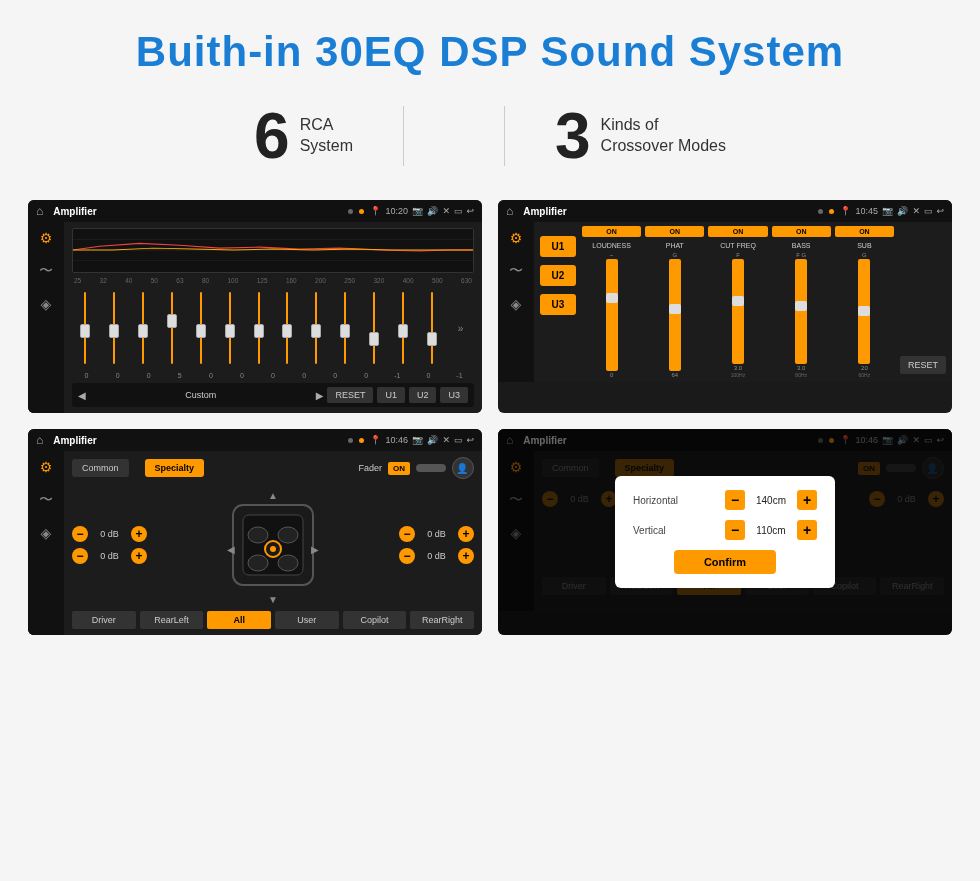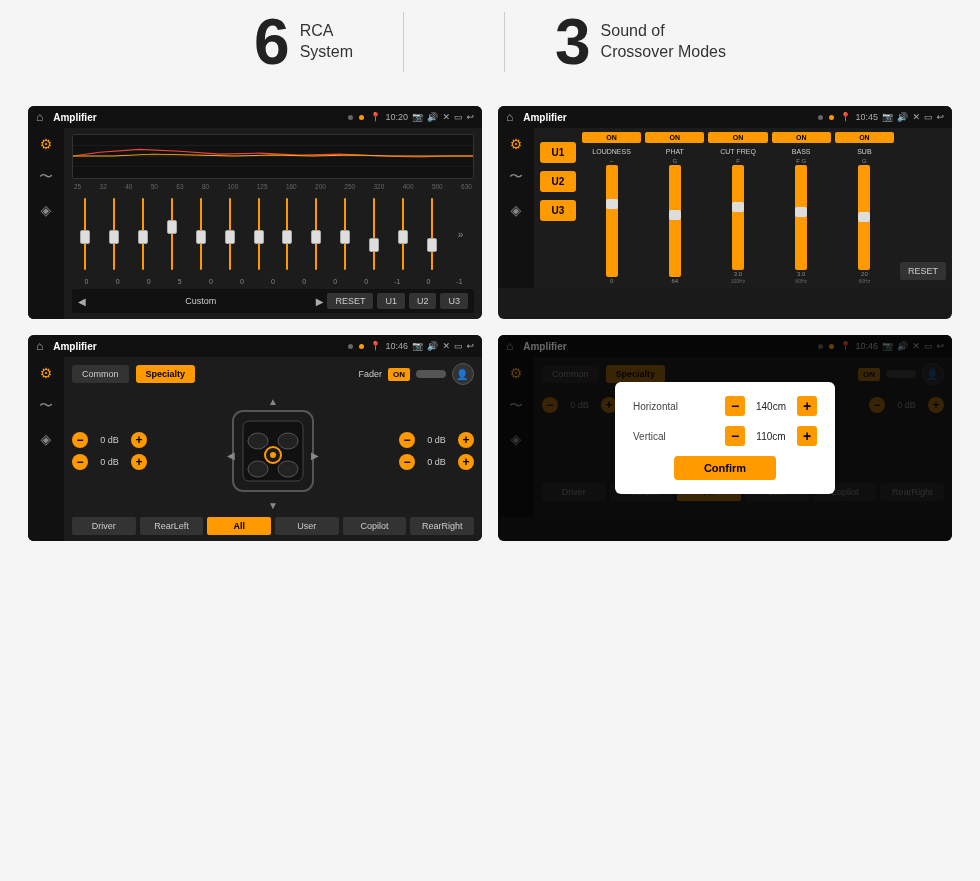--- a/index.html
+++ b/index.html
@@ -256,21 +256,21 @@
     
     .speaker-container {
       flex: 1;
       padding: 6px 8px;
       display: flex;
       flex-direction: column;
       gap: 6px;
     }
     .speaker-tabs {
       display: flex;
-      gap: 7px;
+      gap: 16px;
     }
     .sp-tab {
       background: #333;
       color: #ccc;
       border: none;
       padding: 4px 10px;
       font-size: 9px;
       border-radius: 3px;
       cursor: pointer;
     }
@@ -413,37 +413,38 @@
     .freq-num { font-size: 6.5px; color: #666; }
 
     
     .ch-freq { color: #888; font-size: 6px; }
   </style>
 </head>
 <body>
 
 <div style="background:#f5f5f5; min-height:881px;">
 
+  <h1 class="main-title">Buith-in 30EQ DSP Sound System</h1>
 
   <div class="stats-row">
     <div class="stat-item">
       <span class="stat-number">6</span>
       <span class="stat-label">
         <span>RCA</span><br>
         <span>System</span>
       </span>
     </div>
     <div class="stat-divider"></div>
     <div class="stat-item">
     </div>
     <div class="stat-divider"></div>
     <div class="stat-item">
       <span class="stat-number">3</span>
       <span class="stat-label">
-        <span>Sound of</span><br>
+        <span>Kinds of</span><br>
         <span>Crossover Modes</span>
       </span>
     </div>
   </div>
 
   <div class="screenshots-grid">
 
     <div class="screen-card">
       <div class="status-bar">
         <span class="home-icon">⌂</span>

